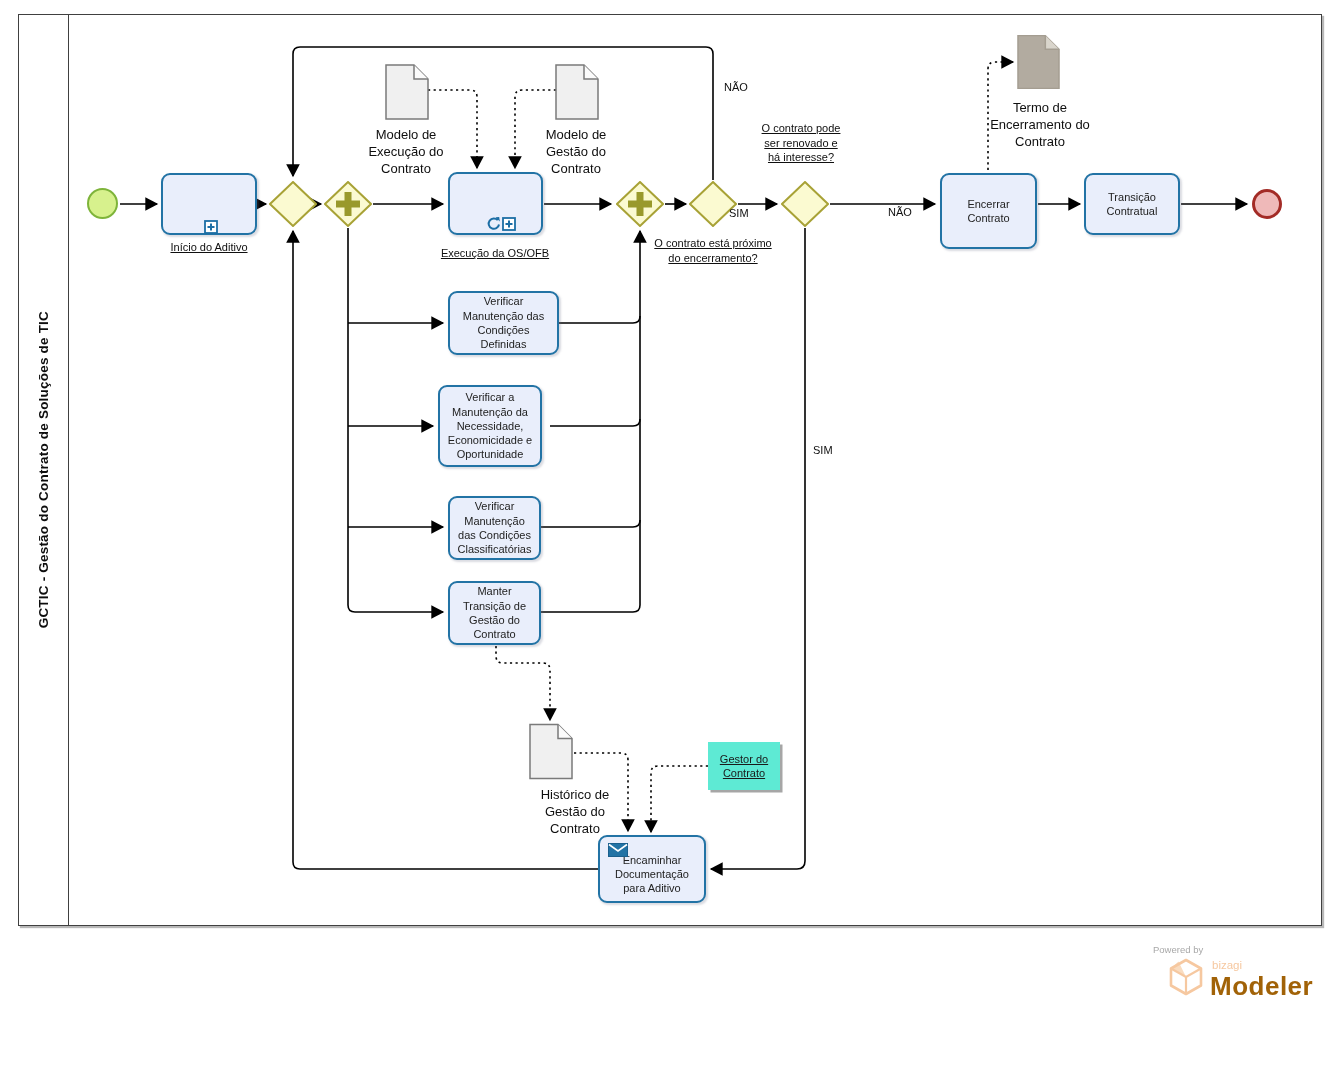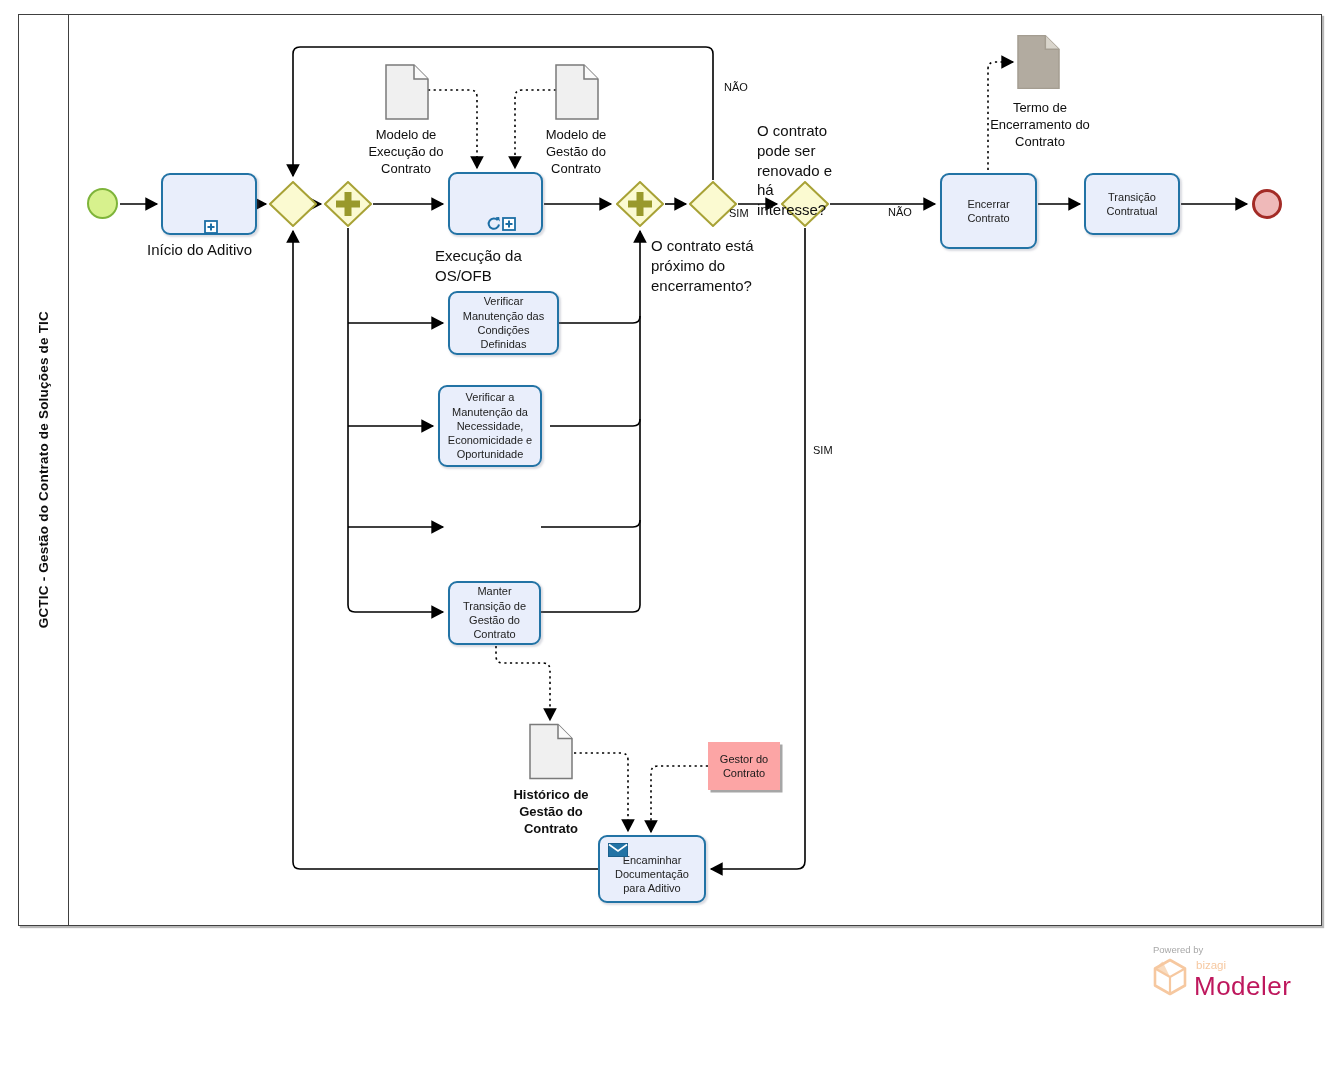--- a/index.html
+++ b/index.html
@@ -22,36 +22,36 @@
   
   .task{position:absolute;background:#e9eefb;border:2px solid #2273a5;border-radius:9px;
         display:flex;align-items:center;justify-content:center;text-align:center;
         font-size:11px;line-height:1.3;color:#222;box-shadow:1.5px 1.5px 2px rgba(110,115,140,.25);
         box-sizing:border-box;padding:2px 4px;}
   .task.thick{border-width:2.6px;}
   .event{position:absolute;border-radius:50%;box-sizing:border-box;}
   .event.start{background:#d7f18d;border:2.6px solid #7eb43a;}
   .event.end{background:#efb9b9;border:3.5px solid #a32b26;}
   .gateway{position:absolute;}
-  .node-label{position:absolute;font-size:15px;line-height:1.32;color:#0f0f0f;}
+  .node-label{position:absolute;text-align:center;font-size:11px;line-height:1.32;color:#0f0f0f;text-decoration:underline;}
   .flow-label{position:absolute;font-size:11px;color:#0f0f0f;}
   .doc{position:absolute;}
   .doc-label{position:absolute;text-align:center;font-size:13px;line-height:1.32;color:#0f0f0f;}
-  .annotation-box{position:absolute;background:#fca5a5;box-shadow:2.5px 2.5px 0 #a6a6a6;
+  .annotation-box{position:absolute;background:#5eead4;box-shadow:2.5px 2.5px 0 #a6a6a6;
         display:flex;align-items:center;justify-content:center;text-align:center;
-        font-size:11px;line-height:1.3;color:#1a1a1a;box-sizing:border-box;}
+        font-size:11px;line-height:1.3;color:#1a1a1a;box-sizing:border-box;text-decoration:underline;}
   .marker-abs{position:absolute;}
 
   
   .footer{position:absolute;left:1153px;top:944px;}
   .powered{font-size:9.5px;color:#a8a8a8;margin-bottom:3px;}
-  .brandrow{display:flex;align-items:flex-start;gap:7px;}
+  .brandrow{display:flex;align-items:flex-start;gap:7px;margin-left:16px;}
   .brandtxt{display:flex;flex-direction:column;line-height:1;}
   .bizagi{font-size:11.5px;color:#f6c8a0;margin:2px 0 1px 2px;}
-  .modeler{font-size:26px;color:#be185d;letter-spacing:.5px;}
+  .modeler{font-size:26px;color:#a16207;letter-spacing:.5px;font-weight:bold;}
 </style>
 </head>
 <body>
 
 <div class="canvas">
 
   <div class="pool">
     <div class="lane-header">
       <div class="lane-title">GCTIC - Gestão do Contrato de Soluções de TIC</div>
     </div>
@@ -181,31 +181,34 @@
       </svg>
   </div>
   <div class="doc-label" style="left:989px;top:99px;width:102px;">Termo de Encerramento do Contrato</div>
 
   <div class="task" style="left:448px;top:291px;width:111px;height:64px;">
     <span>Verificar Manutenção das Condições Definidas</span>
   </div>
   <div class="task" style="left:438px;top:385px;width:104px;height:82px;">
     <span>Verificar a Manutenção da Necessidade, Economicidade e Oportunidade</span>
   </div>
+  <div class="task" style="left:448px;top:496px;width:93px;height:64px;">
+    <span>Verificar Manutenção das Condições Classificatórias</span>
+  </div>
   <div class="task" style="left:448px;top:581px;width:93px;height:64px;">
     <span>Manter Transição de Gestão do Contrato</span>
   </div>
 
   <div class="doc" style="left:529px;top:723px;">
     <svg width="44" height="57" viewBox="0 0 44 56">
         <path d="M1,1 H29 L43,15 V55 H1 Z" fill="#f0f0f0" stroke="#7a7a7a" stroke-width="1.5"></path>
         <path d="M29,1 V15 H43" fill="#fbfbfb" stroke="#7a7a7a" stroke-width="1.5"></path>
       </svg>
   </div>
-  <div class="doc-label" style="left:506px;top:786px;width:90px;font-weight:bold;">Histórico de Gestão do Contrato</div>
+  <div class="doc-label" style="left:530px;top:786px;width:90px;">Histórico de Gestão do Contrato</div>
 
   <div class="annotation-box" style="left:708px;top:742px;width:72px;height:48px;">
     <span>Gestor do Contrato</span>
   </div>
 
   <div class="task thick" style="left:598px;top:835px;width:108px;height:68px;padding-top:12px;">
     <svg class="marker-abs" style="left:8px;top:6px;" width="20" height="14" viewBox="0 0 20 14">
       <rect x="0.5" y="0.5" width="19" height="13" fill="#2273a5" stroke="#1a5f8d"></rect>
       <path d="M1,1.5 L10,8 L19,1.5" stroke="#fff" stroke-width="1.6" fill="none"></path>
     </svg>

